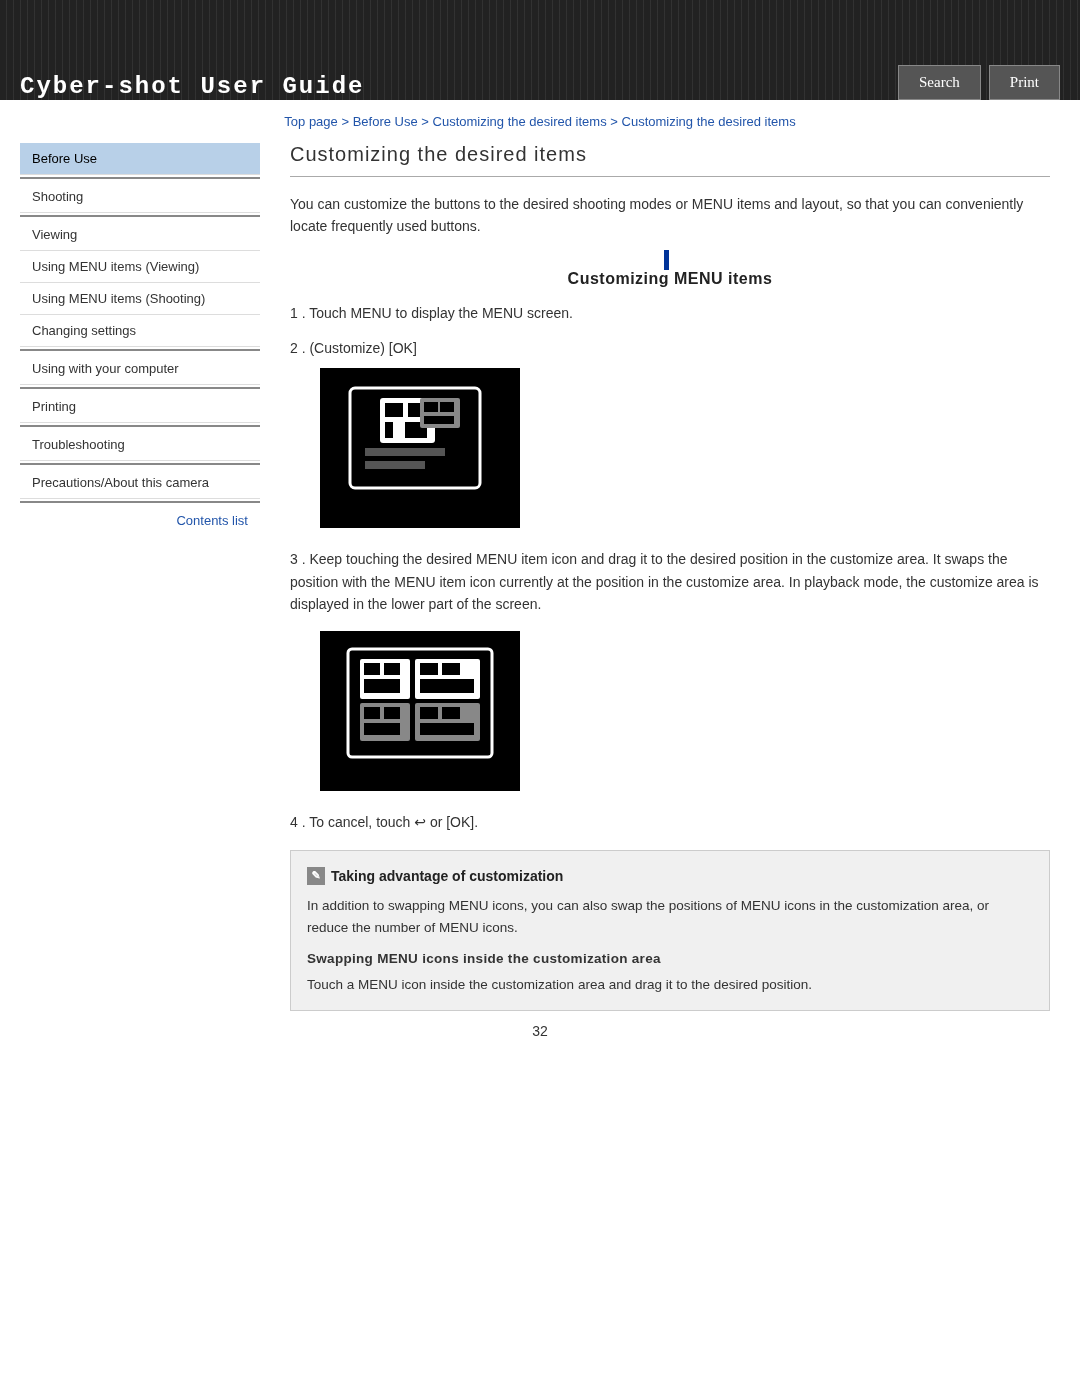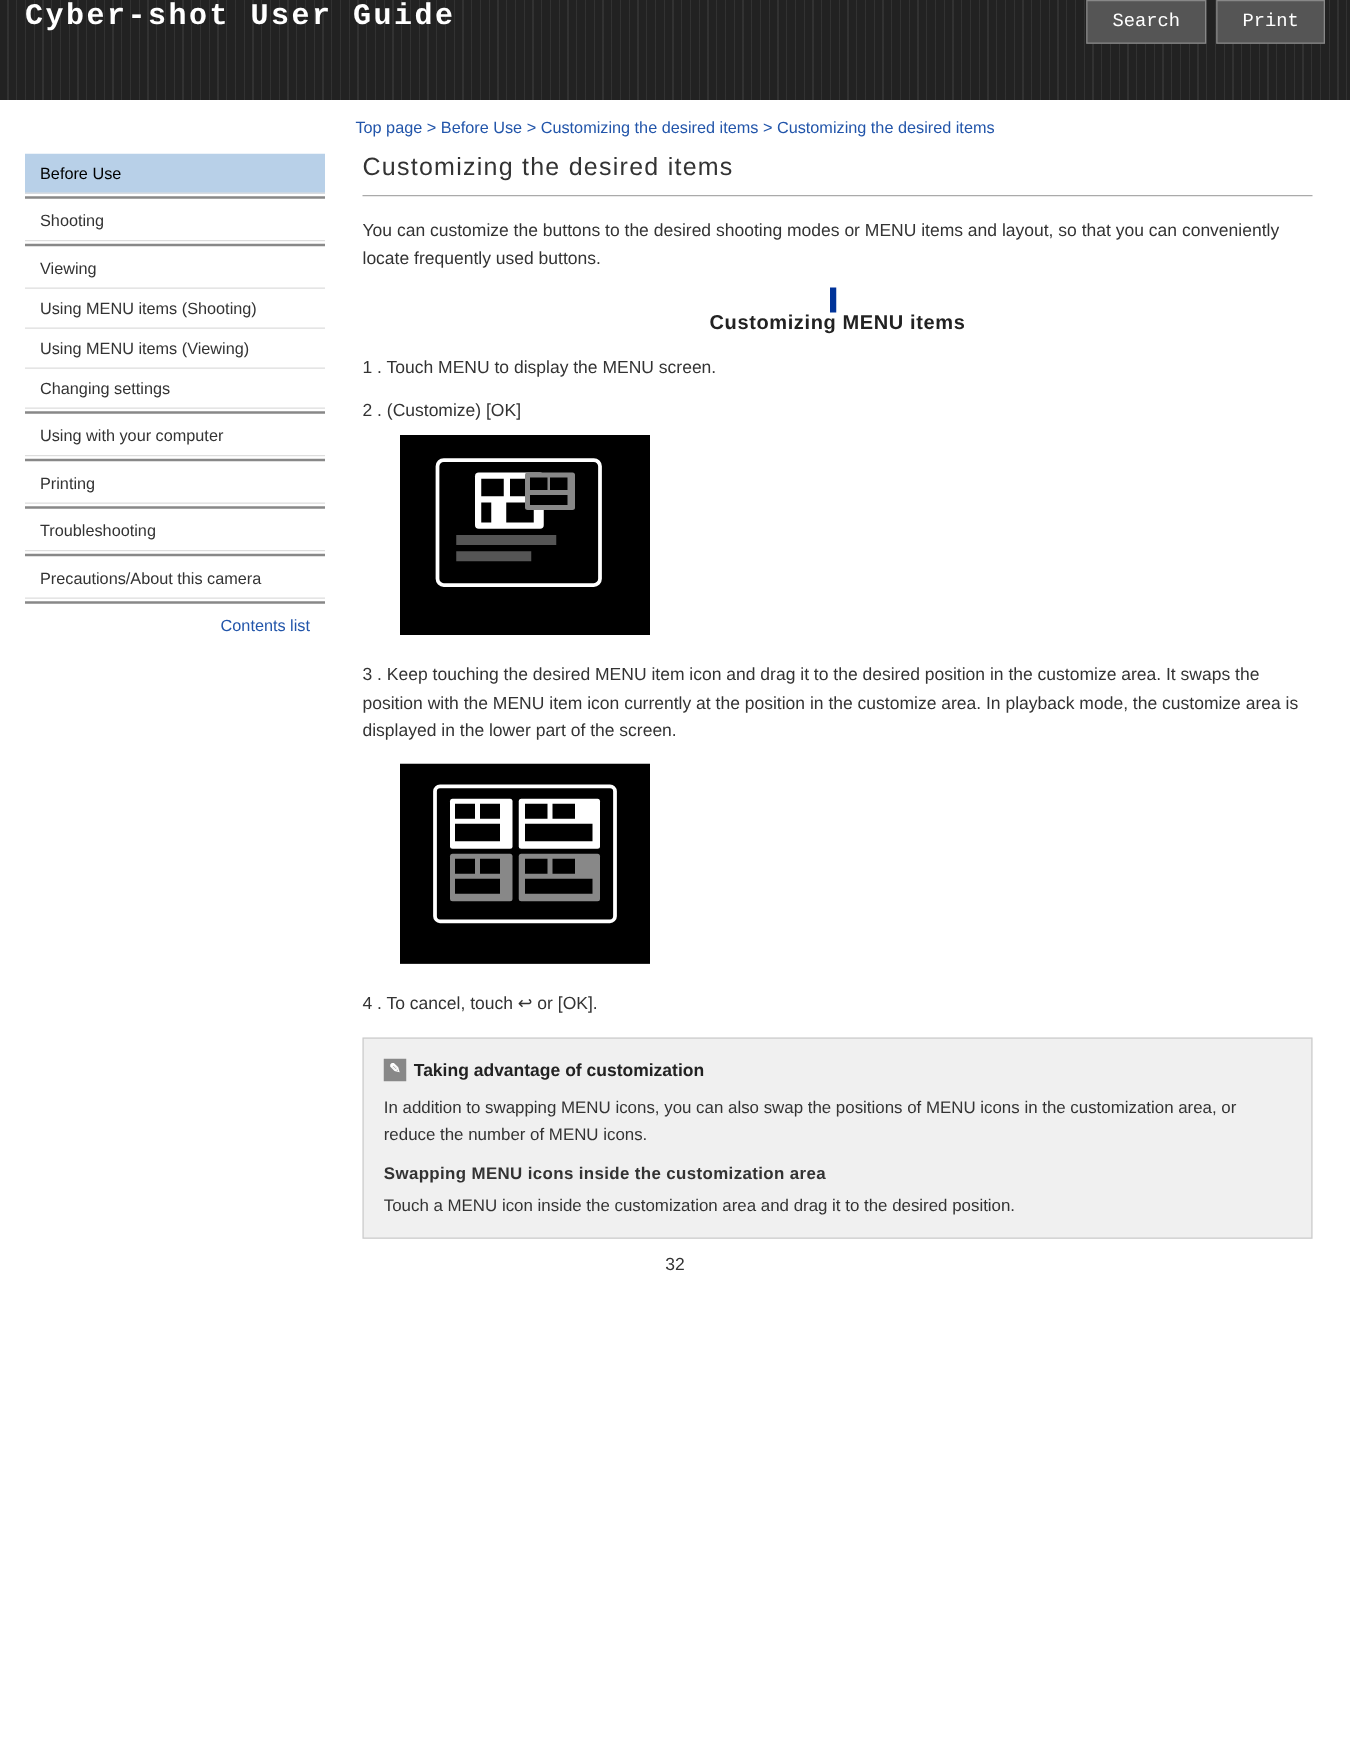--- a/index.html
+++ b/index.html
@@ -15,23 +15,23 @@
     
     .header {
       background: #222;
       background-image: repeating-linear-gradient(
         90deg,
         transparent,
         transparent 6px,
         rgba(255,255,255,0.07) 6px,
         rgba(255,255,255,0.07) 7px
       );
-      height: 80px;
-      display: flex;
-      align-items: flex-start;
+      height: 100px;
+      display: flex;
+      align-items: flex-end;
       justify-content: space-between;
       padding: 0 20px;
     }
     .header-title {
       color: #fff;
       font-size: 24px;
       font-family: 'Courier New', monospace;
       letter-spacing: 2px;
       font-weight: bold;
     }
@@ -39,21 +39,21 @@
       display: flex;
       gap: 8px;
     }
     .header-btn {
       background: #555;
       color: #fff;
       border: 1px solid #888;
       padding: 8px 20px;
       font-size: 15px;
       cursor: pointer;
-      font-family: Liberation Mono, monospace;
+      font-family: Liberation Serif, serif;
     }
 
     
     .breadcrumb {
       text-align: center;
       padding: 14px 20px;
       font-size: 13px;
       color: #2255aa;
     }
     .breadcrumb a { color: #2255aa; text-decoration: none; }
@@ -241,24 +241,24 @@
     </div>
     <div class="sidebar-divider"></div>
     <div class="sidebar-item">
       <span>Shooting</span>
     </div>
     <div class="sidebar-divider"></div>
     <div class="sidebar-item">
       <span>Viewing</span>
     </div>
     <div class="sidebar-item">
+      <span>Using MENU items (Viewing)</span>
+    </div>
+    <div class="sidebar-item">
       <span>Using MENU items (Shooting)</span>
-    </div>
-    <div class="sidebar-item">
-      <span>Using MENU items (Viewing)</span>
     </div>
     <div class="sidebar-item">
       <span>Changing settings</span>
     </div>
     <div class="sidebar-divider"></div>
     <div class="sidebar-item">
       <span>Using with your computer</span>
     </div>
     <div class="sidebar-divider"></div>
     <div class="sidebar-item">

